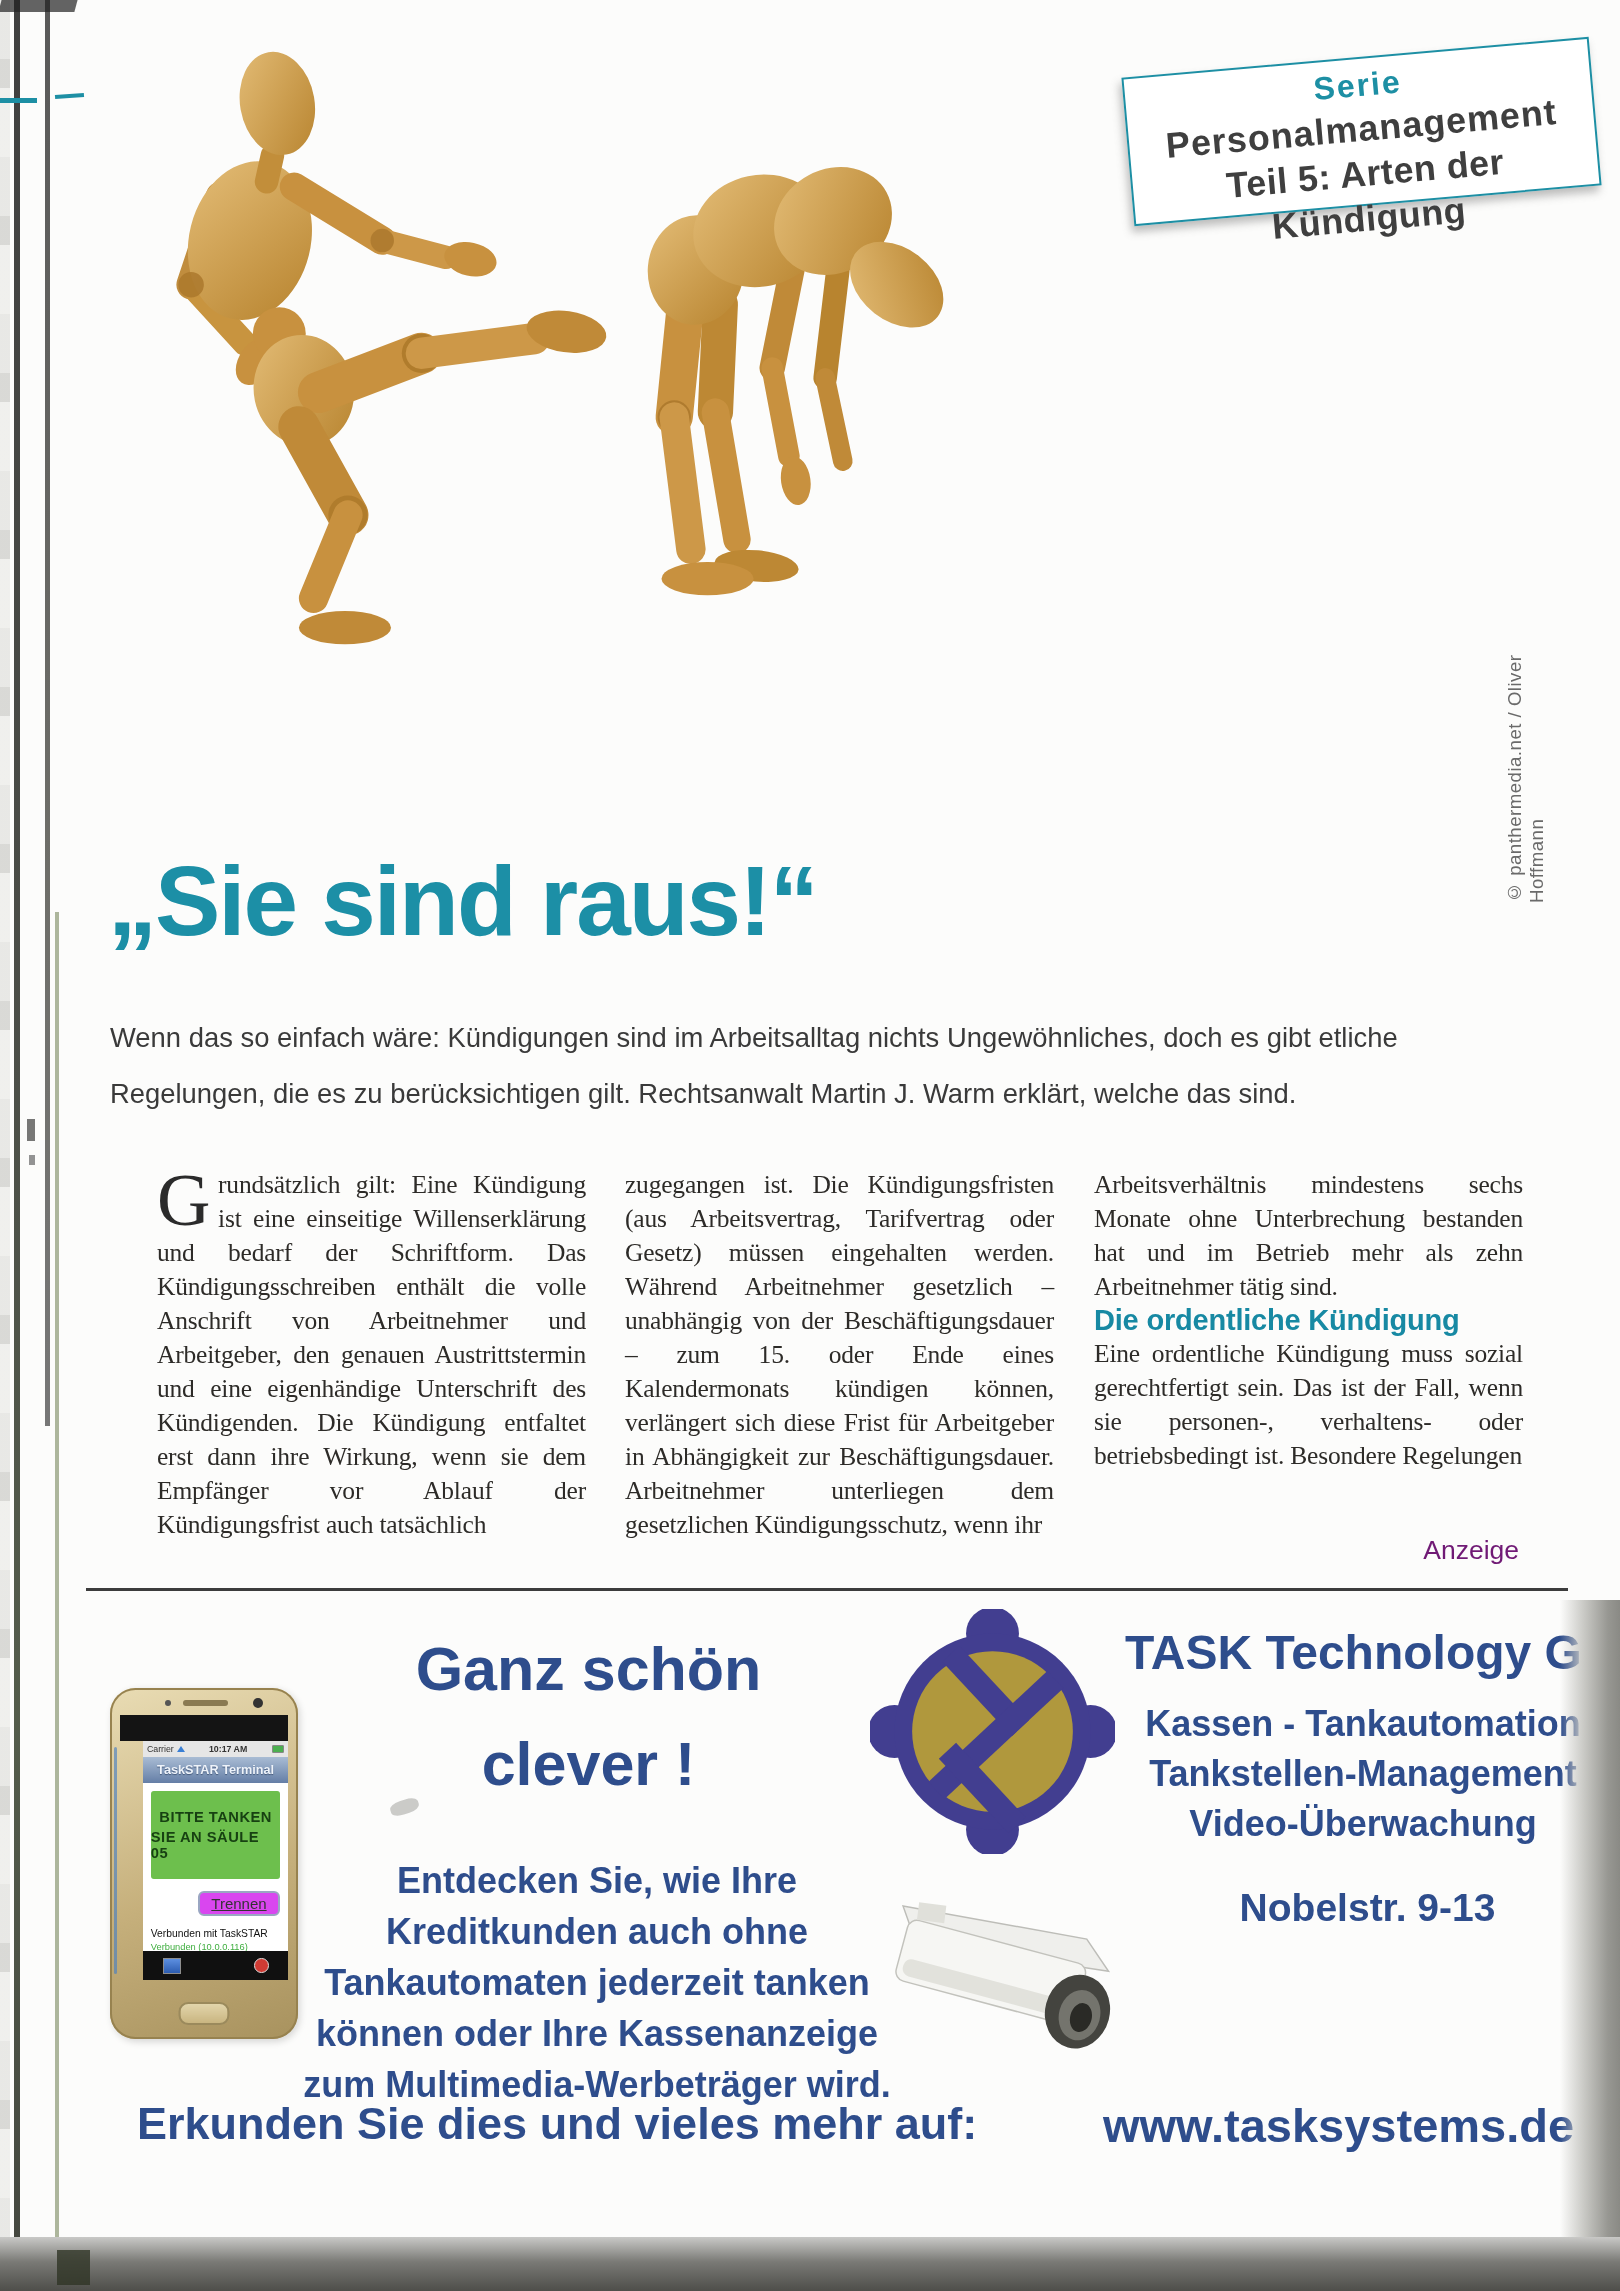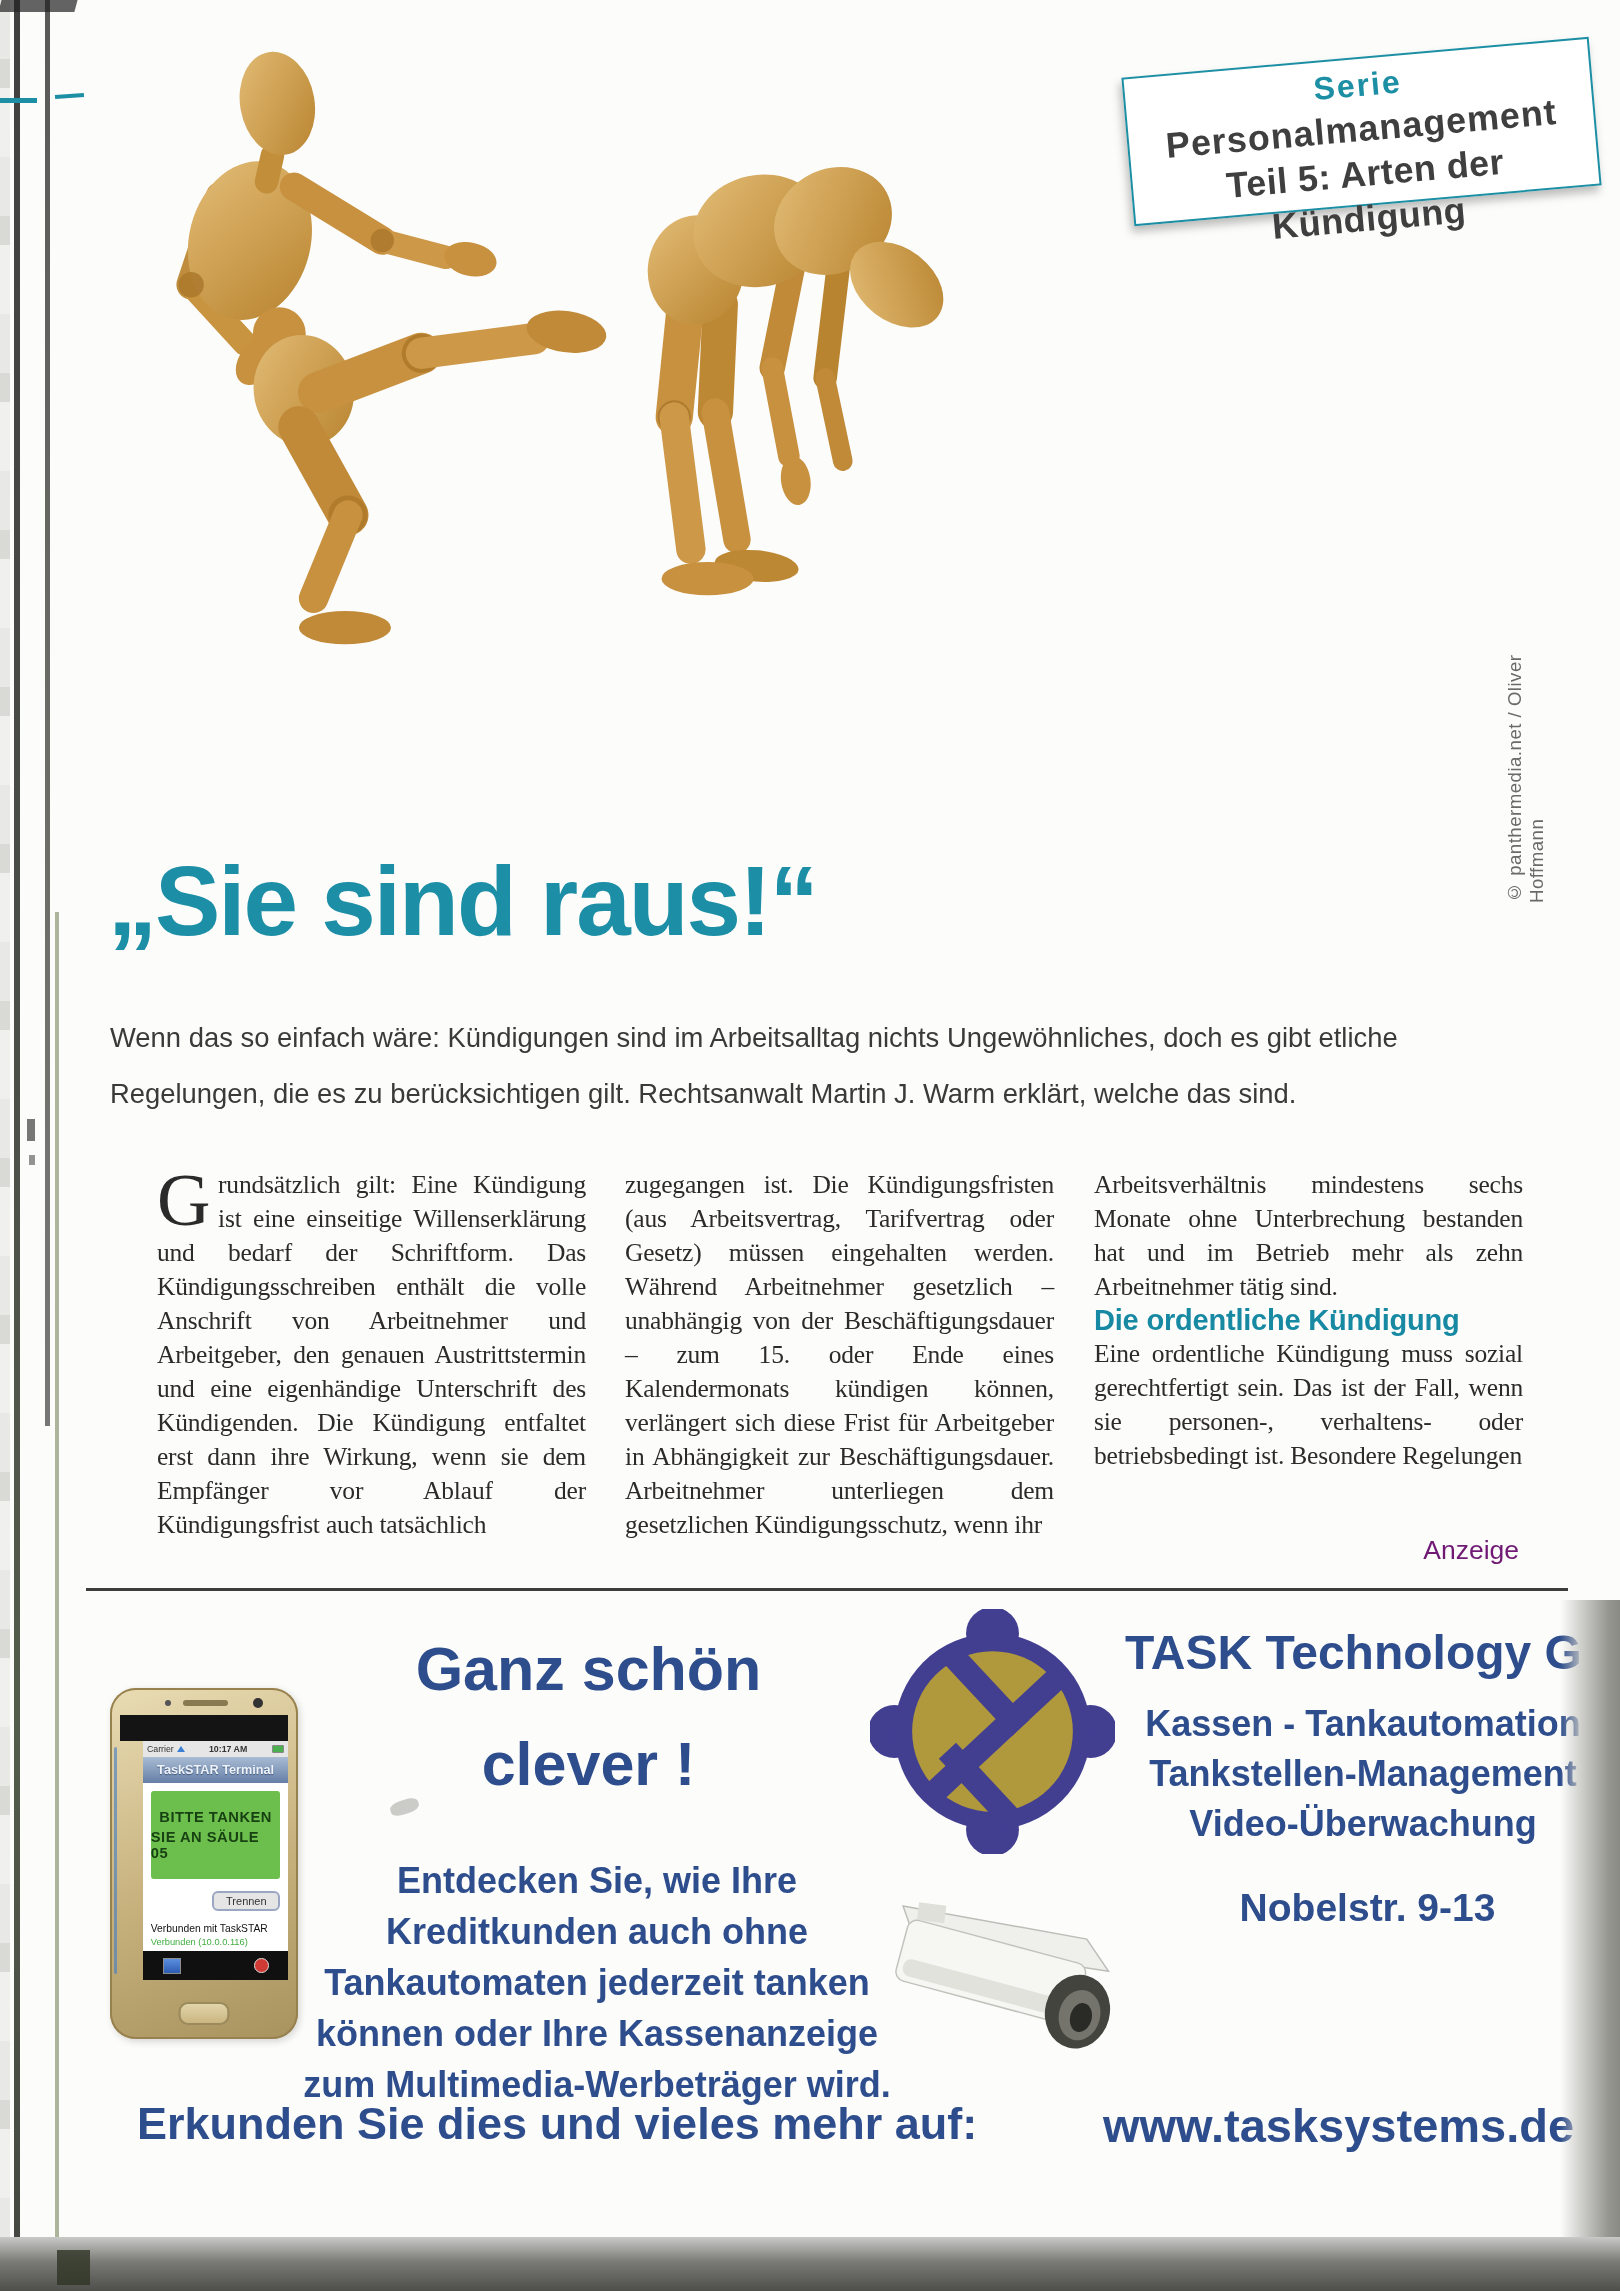--- a/index.html
+++ b/index.html
@@ -88,21 +88,21 @@
   .ph-screen{position:absolute;left:5px;right:9.8px;top:53px;height:239px;background:#fff;overflow:hidden;margin-left:28px;}
   .ph-status{height:15.7px;background:#e6e6e6;display:flex;align-items:center;font-size:8.8px;color:#333;padding:0 3.9px;}
   .ph-status .t{flex:1;text-align:center;font-weight:bold;}
   .wifi{width:0;height:0;border-left:4.9px solid transparent;border-right:4.9px solid transparent;border-bottom:6.9px solid #3a7fd4;margin-left:2.9px;}
   .batt{width:10.8px;height:5.9px;background:#4caf50;border:1px solid #888;border-radius:1px;}
   .ph-appbar{height:26.5px;background:linear-gradient(#a9bcd4,#647ea6);color:#eef3fa;font-size:12.7px;font-weight:bold;text-align:center;line-height:26.5px;text-shadow:0 1px 1px #44597a;}
   .ph-content{padding:7.8px 7.8px 0 7.8px;position:relative;height:197px;box-sizing:border-box;}
   .pump{height:88px;background:#6dbf4d;border-radius:2.9px;display:flex;flex-direction:column;align-items:center;justify-content:center;gap:3.9px;}
   .pump div{font-size:14.7px;font-weight:bold;color:#174112;letter-spacing:0.5px;}
   .trennen-row{text-align:right;margin-top:11.8px;}
-  .trennen{display:inline-block;border:2px solid #9aa6c2;border-radius:5.9px;background:#e5e5e5;color:#333;font-size:11px;padding:2px 11.8px;}
+  .trennen{display:inline-block;border:2px solid #9aa6c2;border-radius:5.9px;background:#d946ef;color:#333;font-size:15px;padding:2px 11.8px;text-decoration:underline;}
   .st1{font-size:10.3px;color:#111;margin-top:11.8px;}
   .st2{font-size:9.3px;color:#3fae3f;margin-top:3.9px;}
   .ph-toolbar{position:absolute;left:0;right:0;bottom:0;height:29px;background:#101010;display:flex;align-items:center;justify-content:space-between;padding:0 19.6px;}
   .ic-monitor{width:16.7px;height:13.7px;background:linear-gradient(#5d8fe0,#2c5cb0);border:1px solid #8d8d8d;}
   .ic-cam{width:12.7px;height:12.7px;border-radius:50%;background:#cf3b34;border:1px solid #ddd;}
   .ph-home{position:absolute;left:50%;bottom:13.7px;transform:translateX(-50%);width:47px;height:19.6px;border-radius:9.8px;border:2px solid #9b8a5c;background:linear-gradient(#e2d5ab,#c9b580);}
   svg{position:absolute;}
 </style>
 </head>
 <body>

